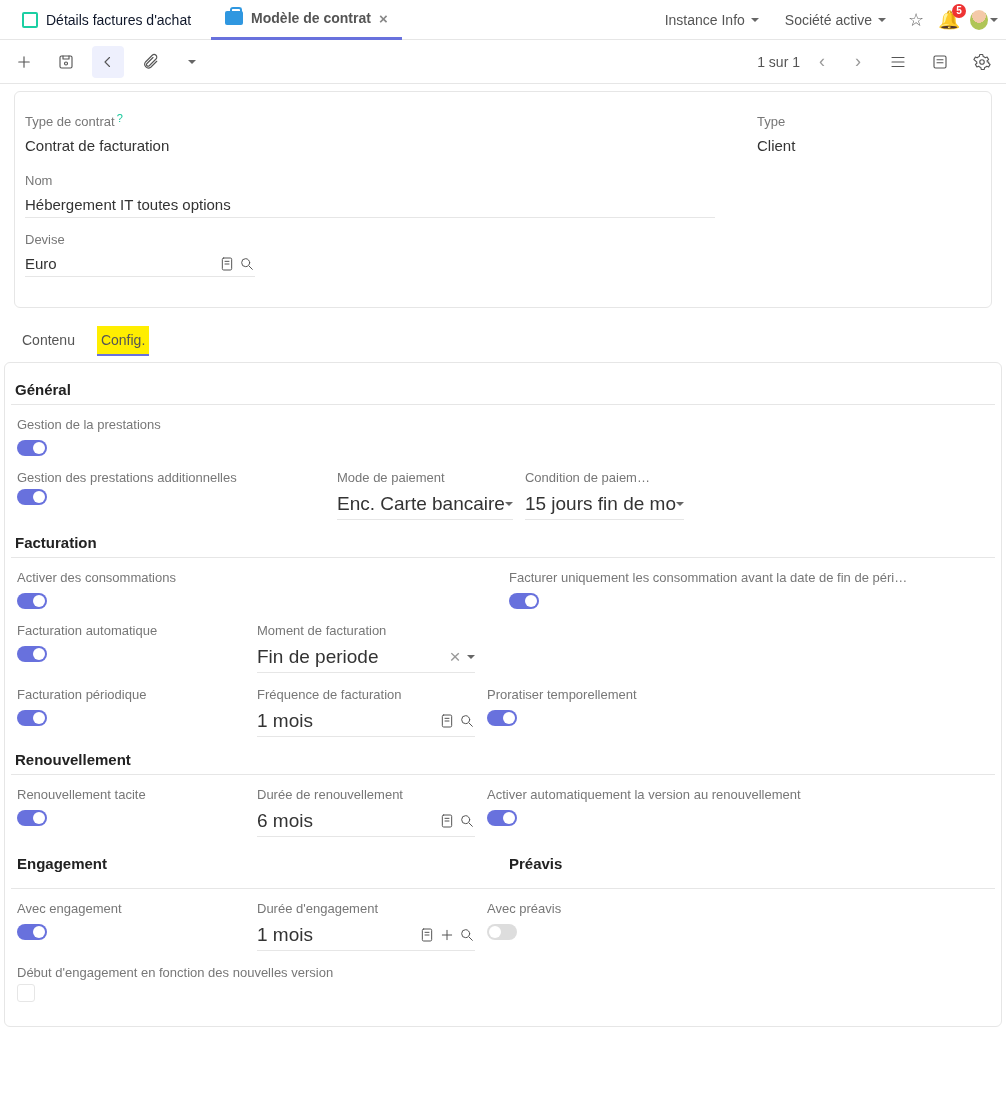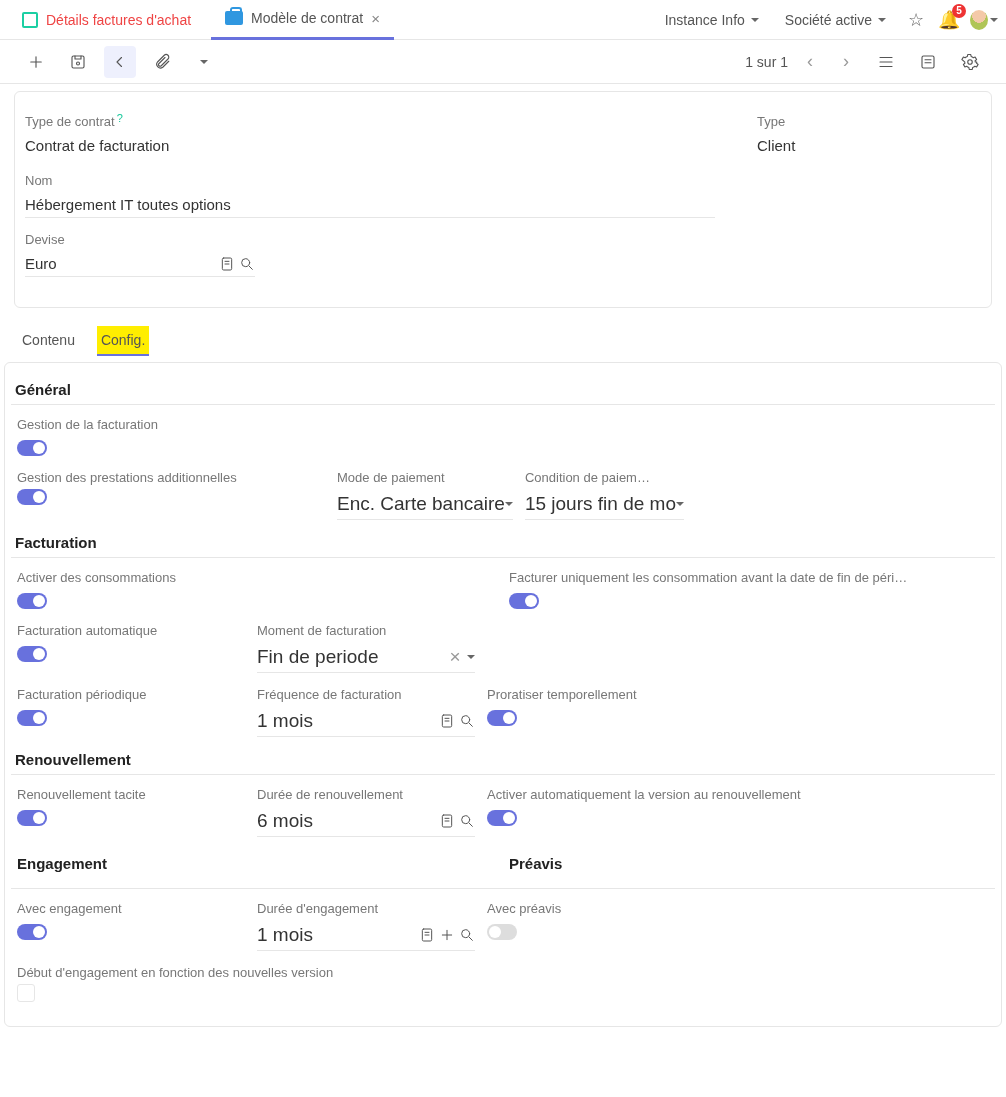--- a/index.html
+++ b/index.html
@@ -7,36 +7,36 @@
     --txt:#333;
     --muted:#888;
     --label:#777;
     --border:#e6e6e6;
     --hl:#ffee00;
   }
   *{box-sizing:border-box;font-family:"Segoe UI",Arial,sans-serif}
   body{margin:0;background:#fff;color:var(--txt);font-size:14px;width:1006px}
   
   .tabbar{display:flex;align-items:center;height:40px;border-bottom:1px solid var(--border);padding:0 8px;gap:6px}
-  .tab{display:flex;align-items:center;gap:8px;padding:0 14px;height:40px;color:#ef4444;cursor:pointer;white-space:nowrap}
-  .tab.active{border-bottom:3px solid var(--primary);color:#555;font-weight:400}
+  .tab{display:flex;align-items:center;gap:8px;padding:0 14px;height:40px;color:#0f172a;cursor:pointer;white-space:nowrap}
+  .tab.active{border-bottom:3px solid var(--primary);color:#555;font-weight:700}
   .tab .icon-sq{width:16px;height:16px;border:2px solid #1ccfa3;border-radius:2px}
   .tab .icon-brief{width:18px;height:14px;background:#2f97e0;border-radius:2px;position:relative}
   .tab .icon-brief:before{content:"";position:absolute;top:-4px;left:5px;width:8px;height:4px;border:2px solid #2f97e0;border-bottom:none;border-radius:3px 3px 0 0}
   .tab .close{color:#888;font-size:15px}
   .spacer{flex:1}
   .menu-item{display:flex;align-items:center;gap:6px;color:#555;padding:0 10px;cursor:pointer}
   .caret{border:4px solid transparent;border-top-color:#666;margin-top:4px}
   .icon-btn{width:28px;height:28px;display:flex;align-items:center;justify-content:center;color:#555;cursor:pointer;position:relative}
   .icon-star{font-size:18px;color:#666}
   .icon-bell{font-size:18px;color:#666}
   .badge{position:absolute;top:-2px;right:-2px;background:#e33;color:#fff;font-size:10px;font-weight:bold;border-radius:8px;min-width:14px;height:14px;display:flex;align-items:center;justify-content:center;padding:0 3px}
   .avatar{width:20px;height:20px;border-radius:50%;background:radial-gradient(circle at 50% 30%, #f4c9a8 40%, #b0c556 41%)}
   
-  .toolbar{display:flex;align-items:center;height:44px;border-bottom:1px solid var(--border);padding:0 20px;gap:10px}
+  .toolbar{display:flex;align-items:center;height:44px;border-bottom:1px solid var(--border);padding:0 8px;gap:10px}
   .tbtn{width:32px;height:32px;display:flex;align-items:center;justify-content:center;color:#555;border-radius:4px;cursor:pointer}
   .tbtn.hi{background:#eef0fd}
   .tbtn svg{width:18px;height:18px}
   .pager{display:flex;align-items:center;gap:8px;color:#555}
   .pager .arrow{width:28px;text-align:center;color:#999;font-size:18px;cursor:pointer}
   
   .card{border:1px solid var(--border);border-radius:6px;margin:7px 14px;padding:10px 0}
   .form-area{display:flex;gap:30px;padding:6px 4px}
   .col{padding:0 6px}
   .col1{flex:0 0 350px}
@@ -217,21 +217,21 @@
   <div class="itab hl active">Config.</div>
 </div>
 
 <div class="panel">
 
   <div class="sec-title">Général</div>
   <div class="hr"></div>
 
   <div class="row">
     <div class="cellHalf toggleWrap">
-      <div class="f-label">Gestion de la facturation</div>
+      <div class="f-label">Gestion de la prestations</div>
       <div class="toggle on"></div>
     </div>
   </div>
 
   <div class="row">
     <div style="flex:0 0 320px" class="toggleWrap">
       <div style="padding:4px 6px 10px">
         <div class="f-label">Gestion des prestations additionnelles</div>
         <div class="toggle on"></div>
       </div>

